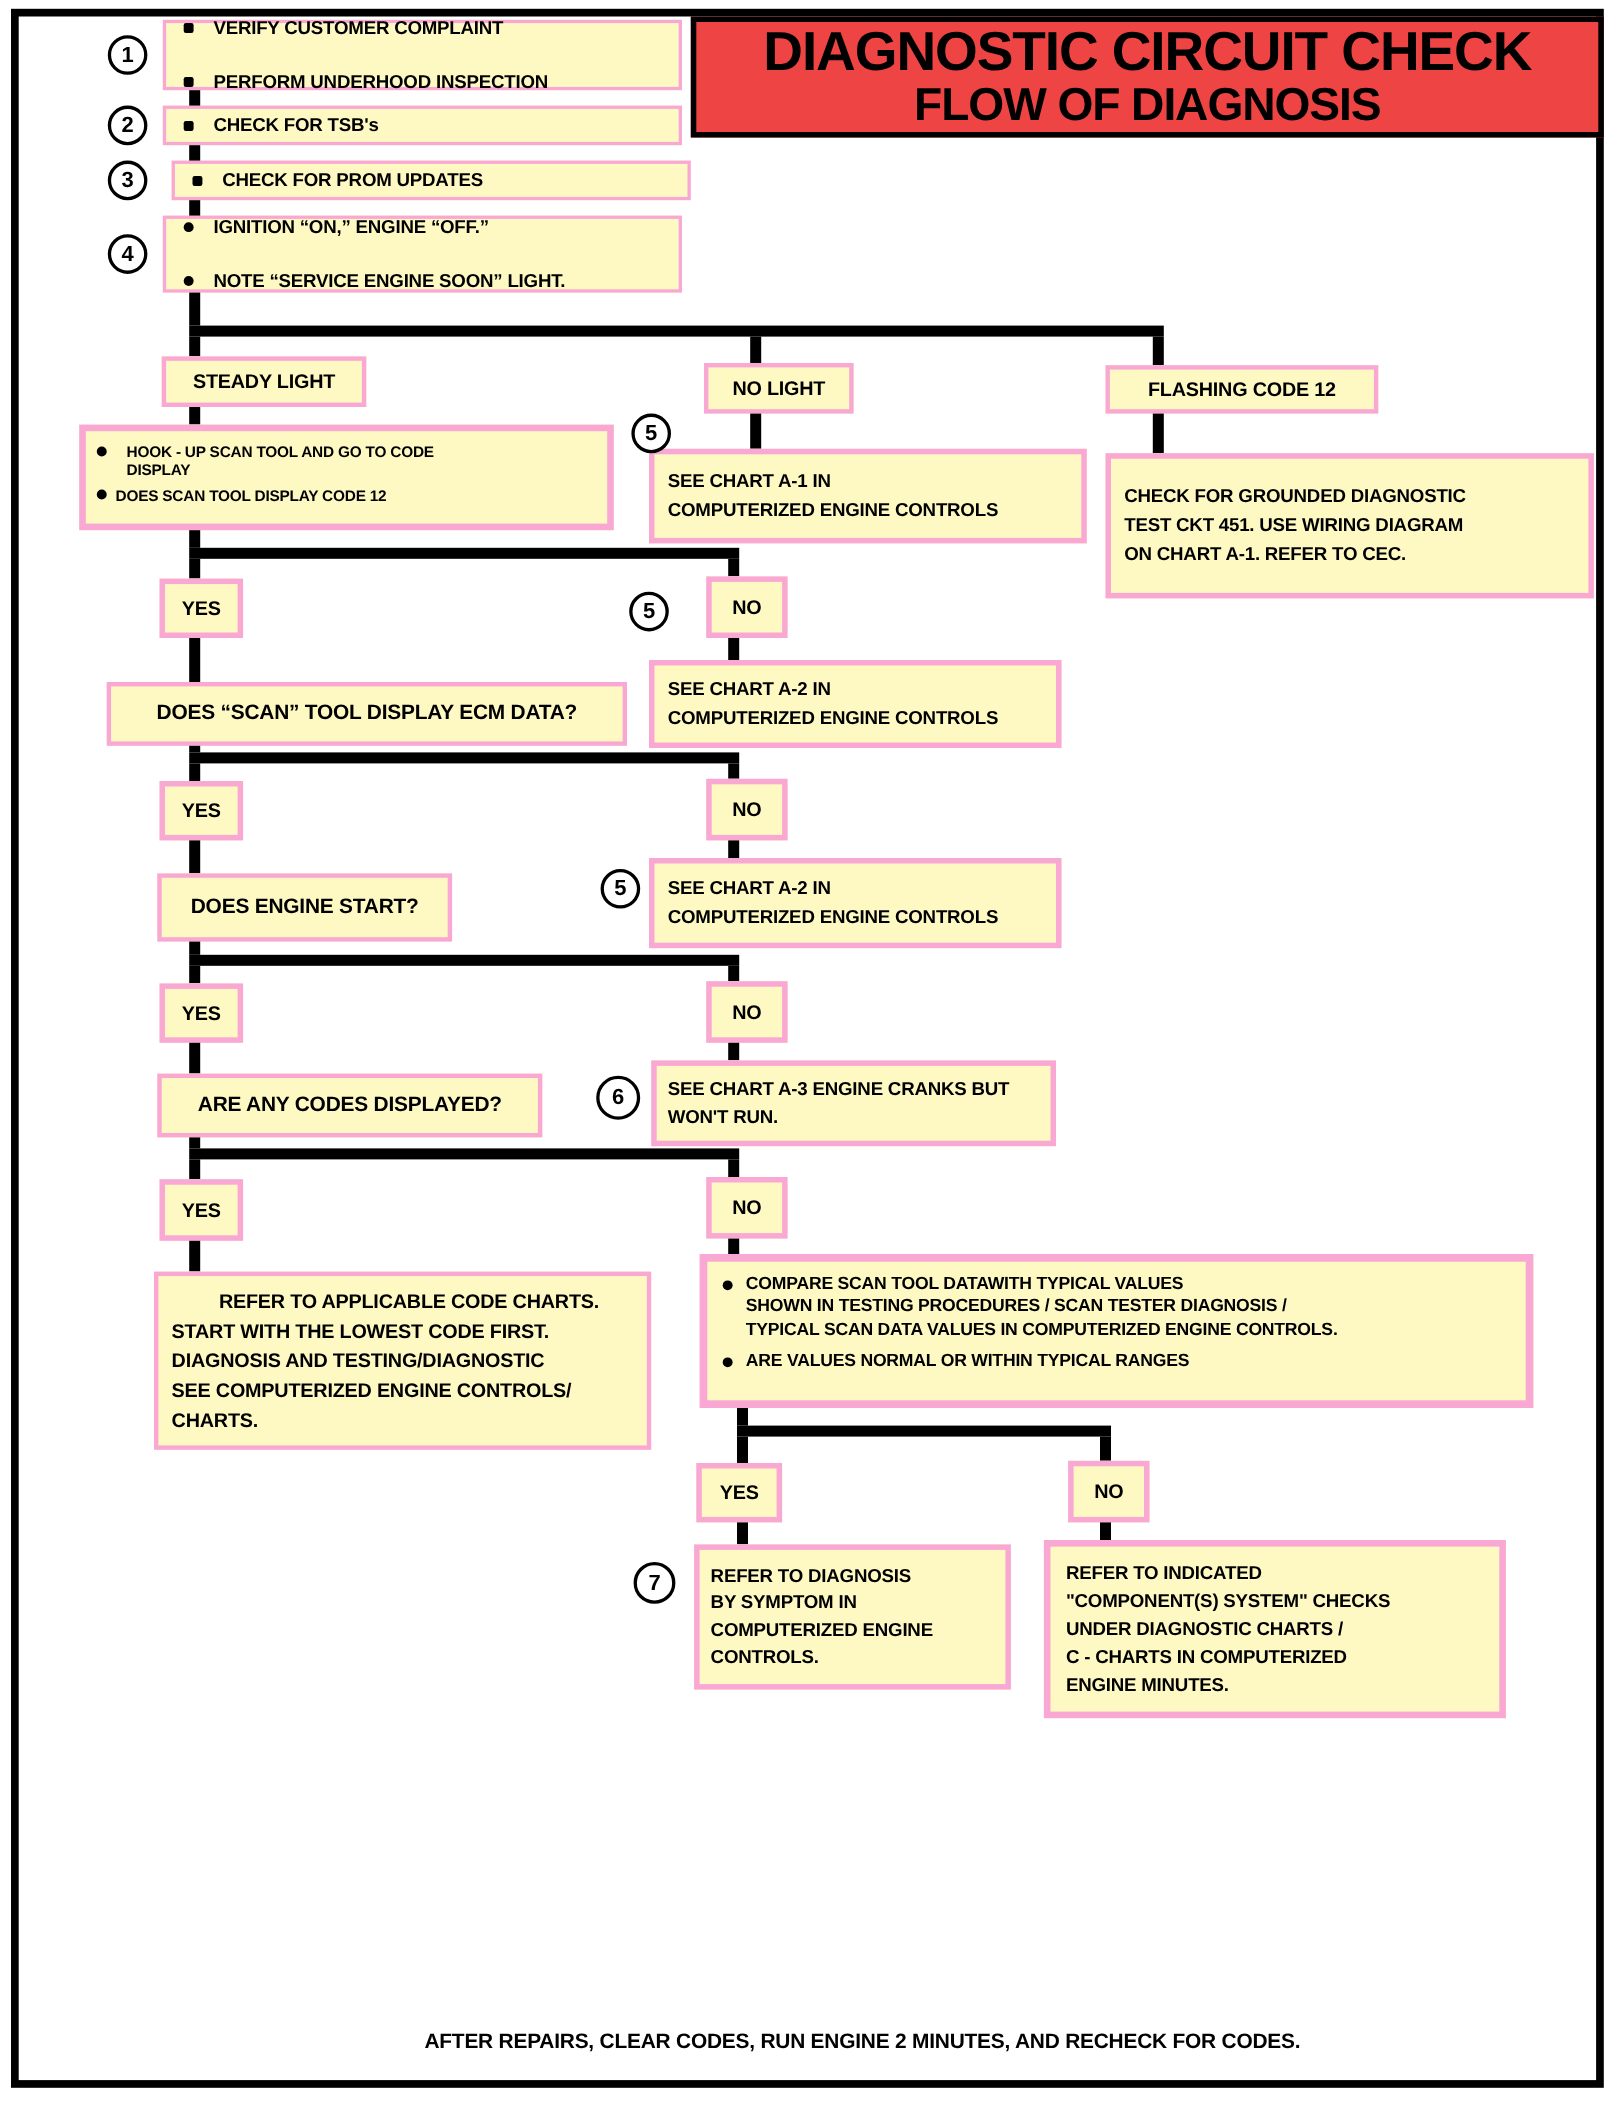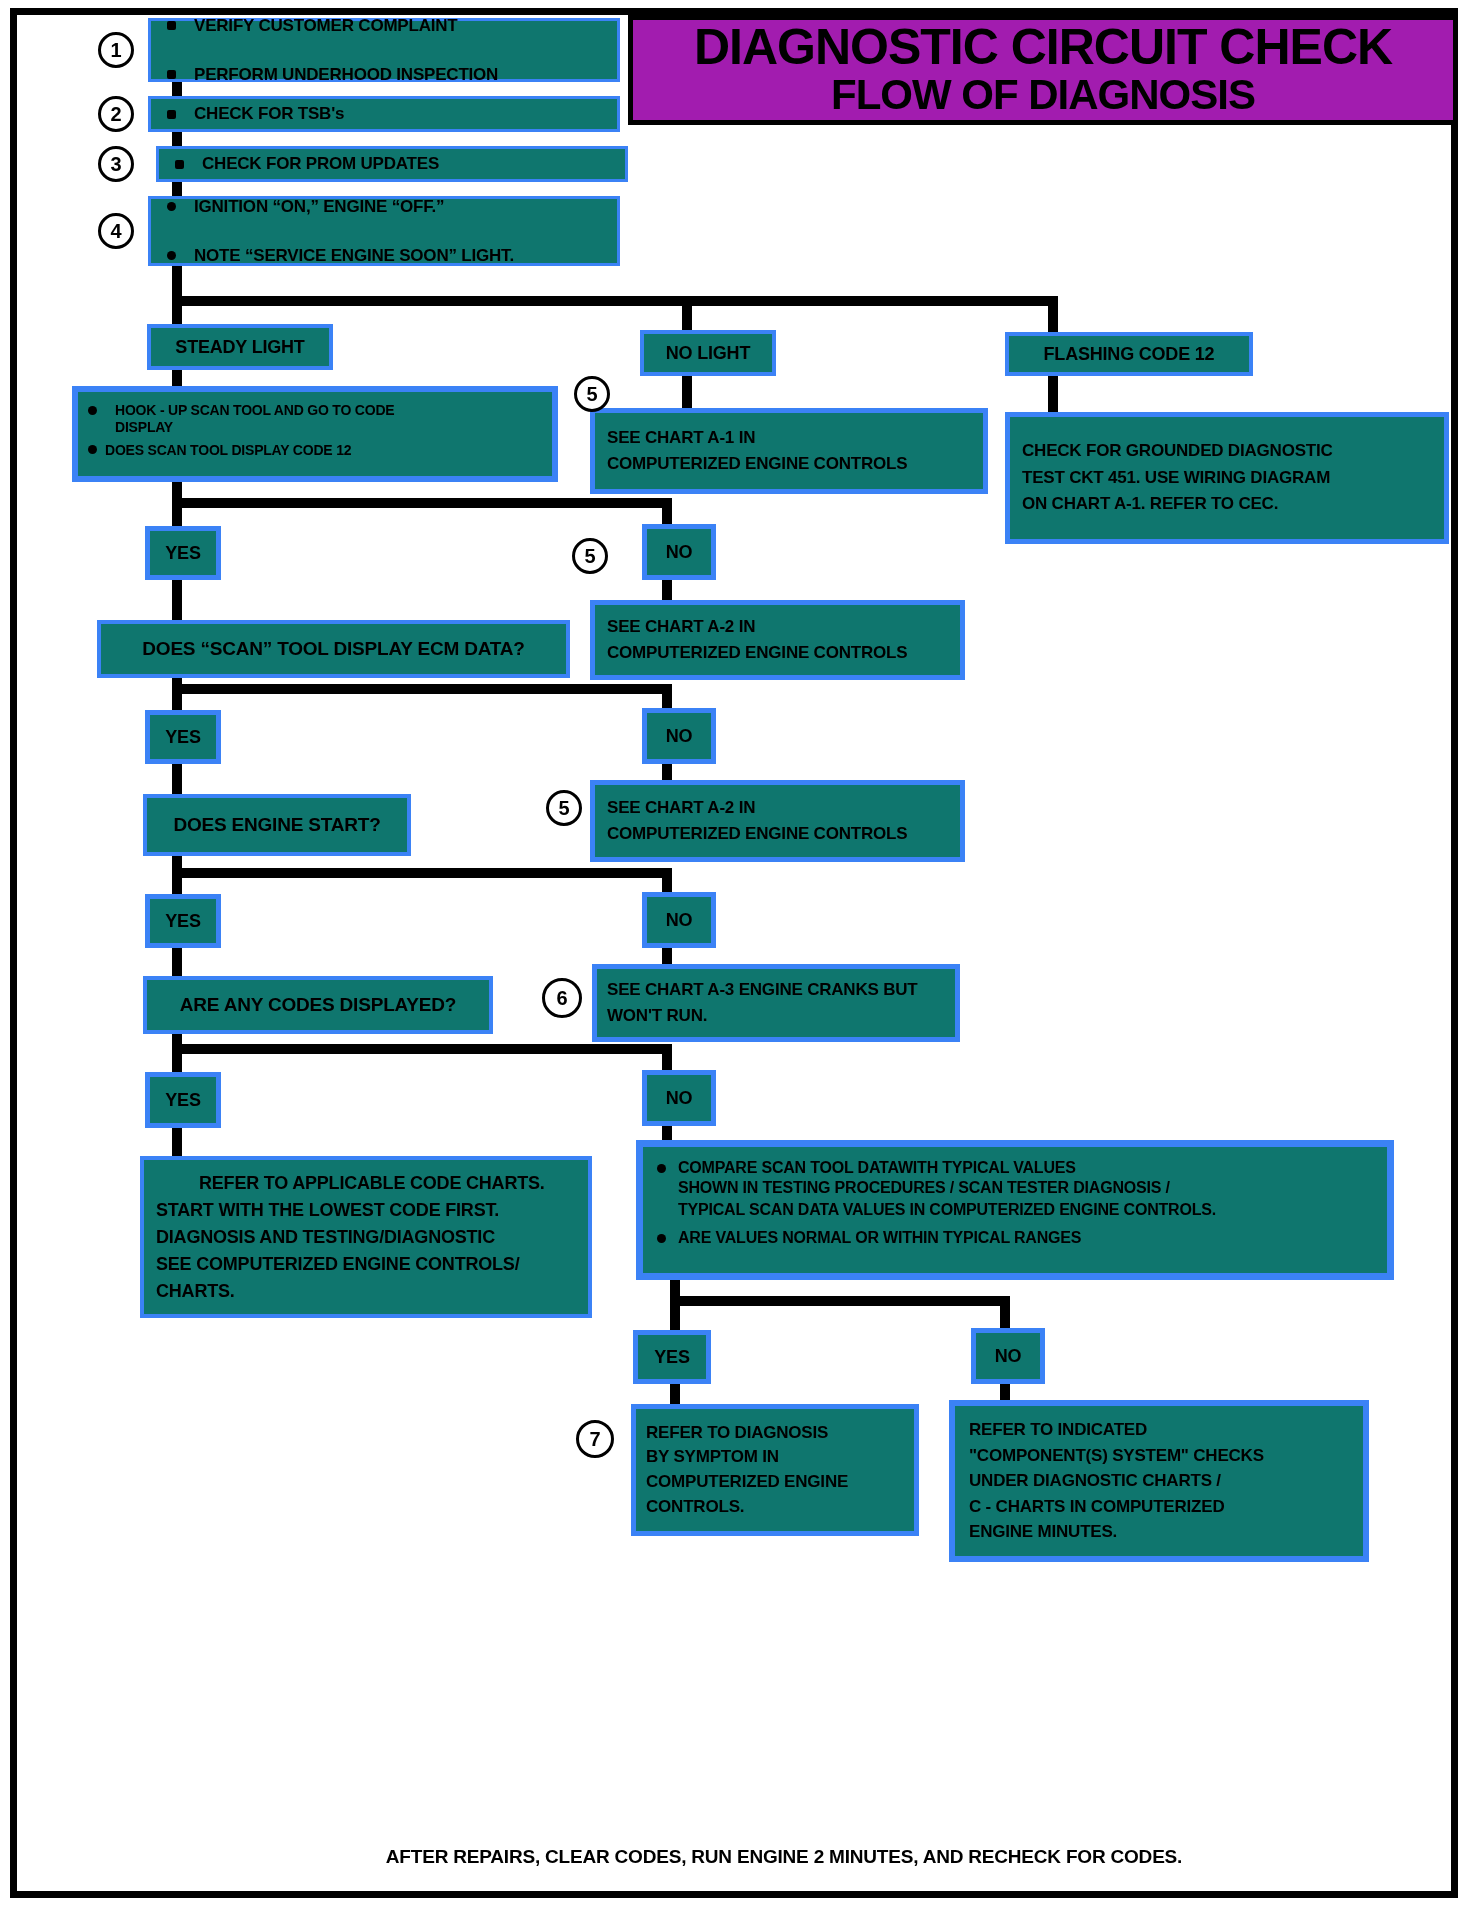--- a/index.html
+++ b/index.html
@@ -3,38 +3,38 @@
 <meta charset="utf-8">
 <style>
   html,body{margin:0;padding:0;background:#e8e8e8;}
   .page{
     position:relative;width:1472px;height:1912px;background:#ffffff;
     font-family:"Liberation Sans","DejaVu Sans",sans-serif;color:#000;
     overflow:hidden;
   }
   .frame{position:absolute;left:10px;top:8px;width:1448px;height:1890px;
     border:7px solid #000;box-sizing:border-box;}
-  .box{position:absolute;background:#0f766e;border:4px solid #3b82f6;box-sizing:border-box;
+  .box{position:absolute;background:#fef9c3;border:4px solid #f9a8d4;box-sizing:border-box;
     font-weight:bold;letter-spacing:-0.2px;gap:22px;}
   .b5{border-width:5px;} .b6{border-width:6px;} .b7{border-width:7px;}
   .bar{position:absolute;background:#000;}
   .center{display:flex;align-items:center;justify-content:center;text-align:center;}
   .lines{display:flex;flex-direction:column;justify-content:center;height:100%;
     padding:6px 12px;box-sizing:border-box;}
   .lines .ln{line-height:1.55;}
   .num-circle{position:absolute;width:36px;height:36px;border:3px solid #000;border-radius:50%;
     background:#fff;display:flex;align-items:center;justify-content:center;
     font-size:20px;font-weight:bold;box-sizing:border-box;z-index:3;}
   .bullet-row{display:flex;align-items:center;}
   .bullet{width:9px;height:9px;background:#000;border-radius:50%;flex:0 0 auto;
     margin-right:18px;}
   .bullet.sq{border-radius:2px;}
   .indent{padding-left:27px;}
   .title-box{position:absolute;left:628px;top:15px;width:830px;height:110px;
-    border:5px solid #000;box-sizing:border-box;background:#a21caf;
+    border:5px solid #000;box-sizing:border-box;background:#ef4444;
     display:flex;flex-direction:column;align-items:center;justify-content:center;}
   .title-l1{font-size:50px;font-weight:bold;letter-spacing:-1px;line-height:1.0;}
   .title-l2{font-size:42px;font-weight:bold;letter-spacing:-1px;line-height:1.1;}
   .yesno{font-size:18px;}
   .q{font-size:19px;}
   .stepbox{display:flex;flex-direction:column;justify-content:center;
     padding-left:16px;box-sizing:border-box;font-size:17px;}
   .stepbox .bullet-row{line-height:1.6;}
   .footer{position:absolute;left:0;top:1846px;width:1472px;text-align:center;
     font-size:19px;font-weight:bold;letter-spacing:-0.2px;margin-left:48px;}

